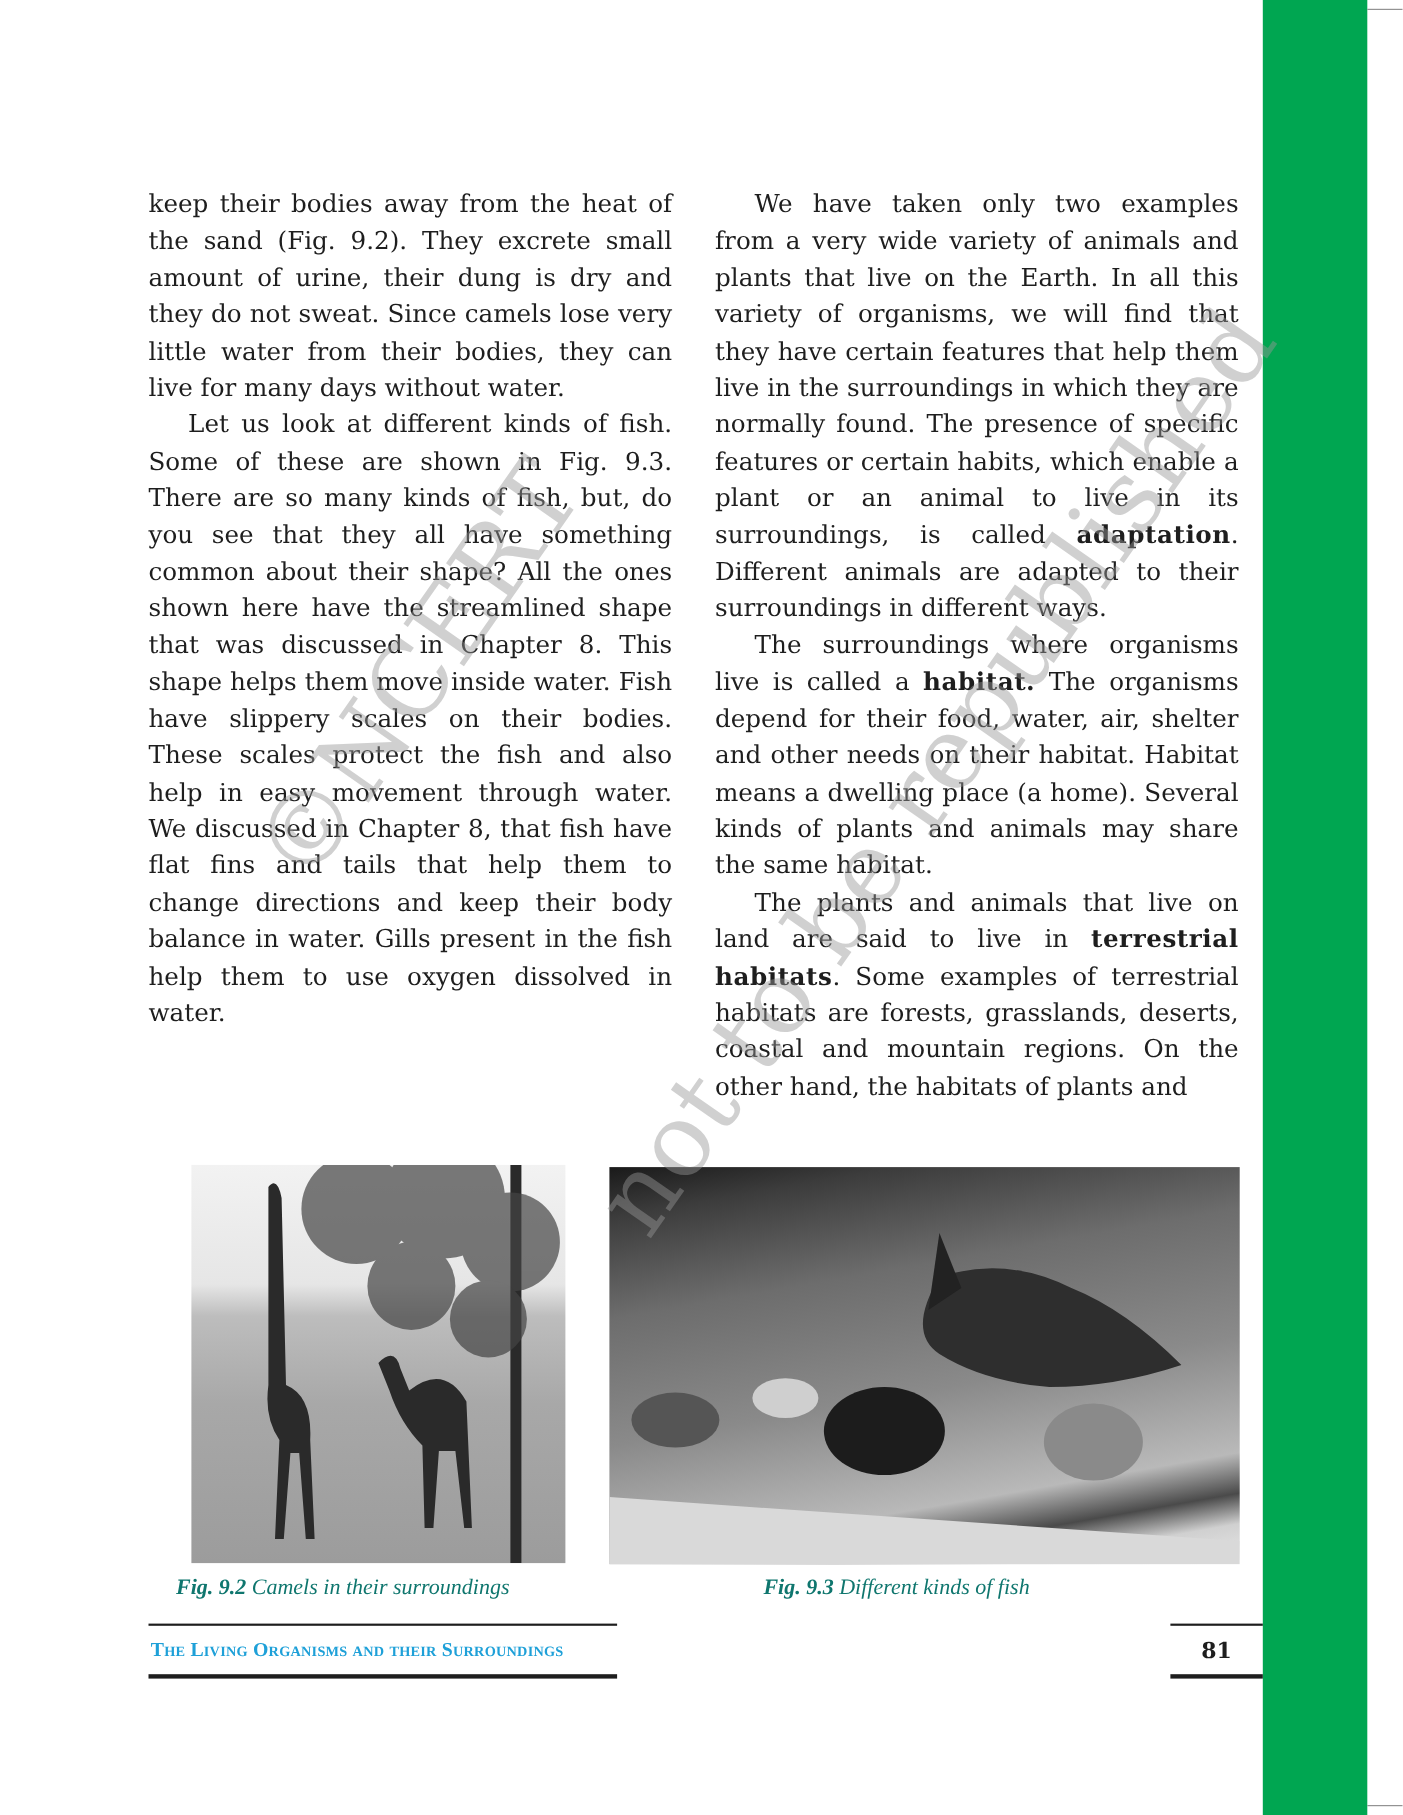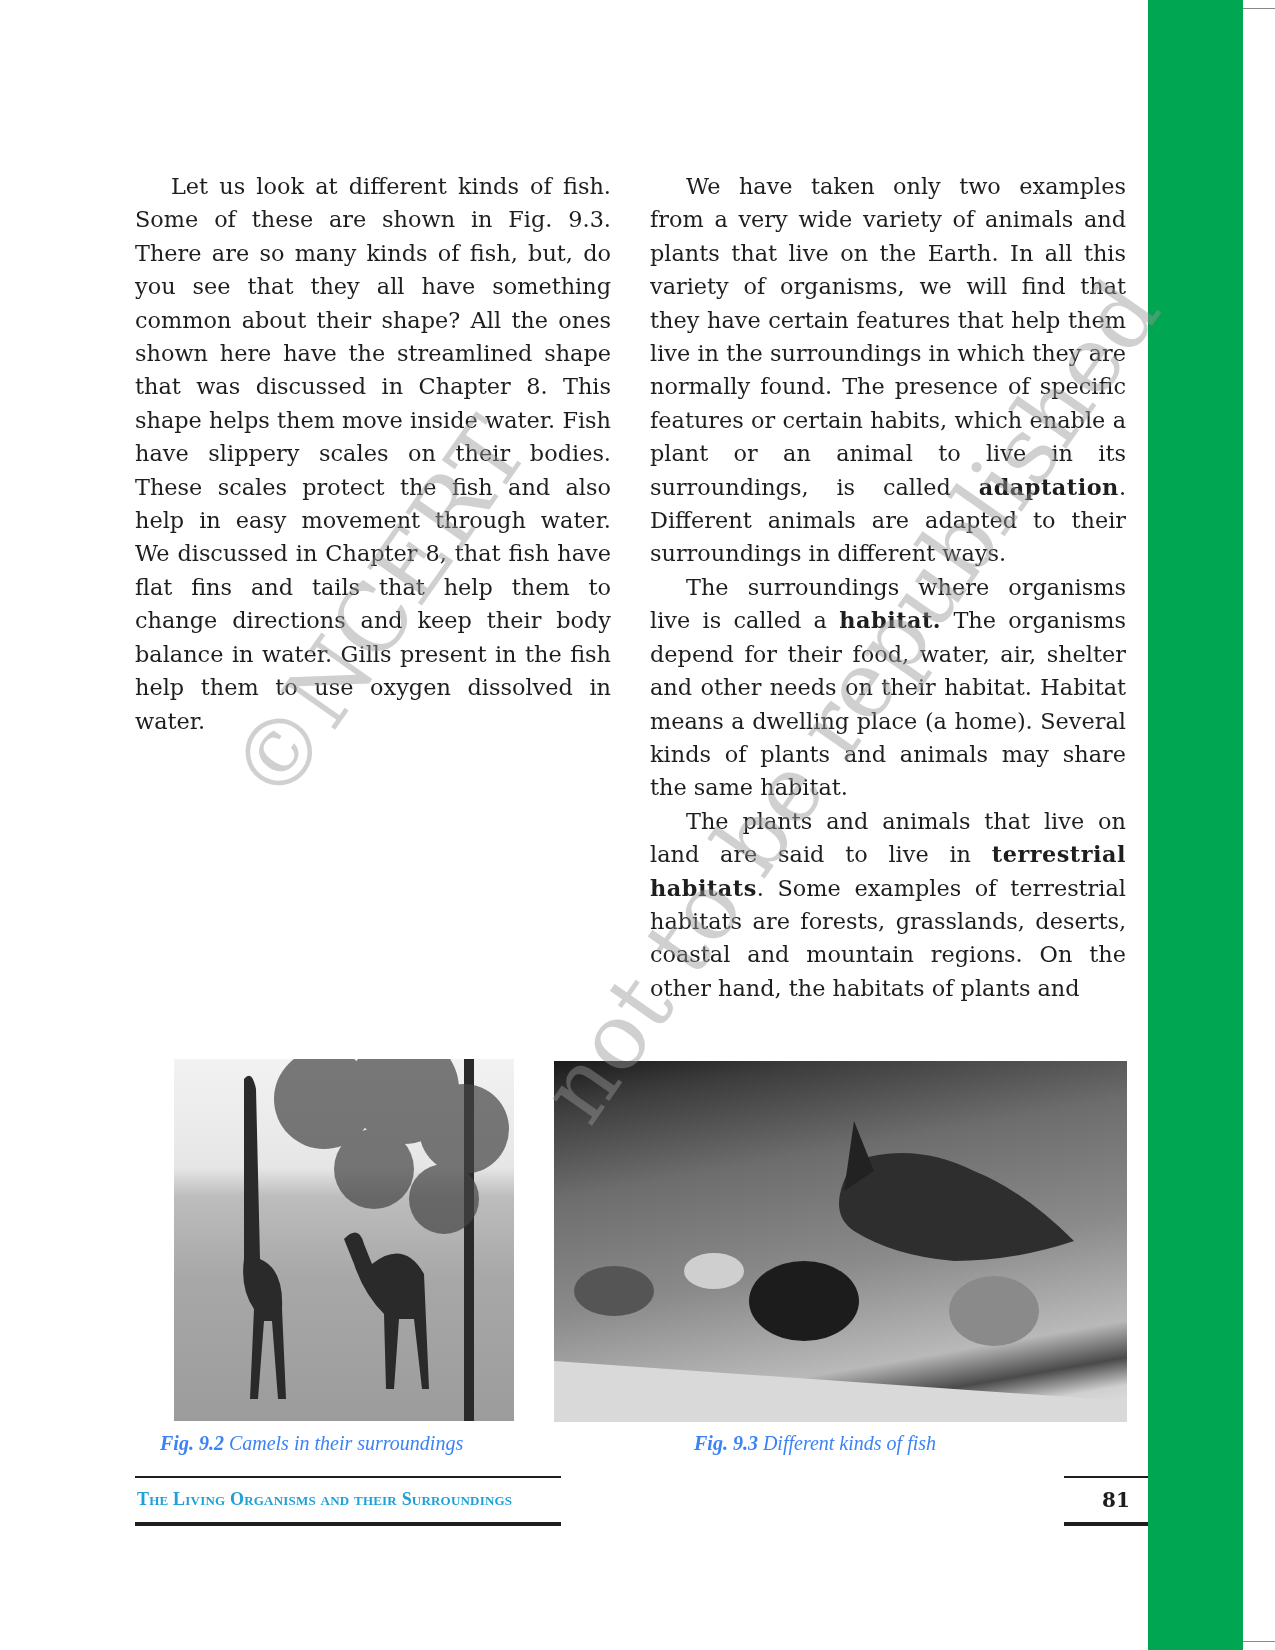--- a/index.html
+++ b/index.html
@@ -18,43 +18,44 @@
   .col p { margin:0; text-indent:36px; }
   .col p.noindent { text-indent:0; }
   .col b { font-weight:bold; letter-spacing:0.5px; }
 
   .figure-img { position:absolute; overflow:hidden; }
   #fig-camel { left:174px; top:1059px; width:340px; height:362px;
     background:linear-gradient(180deg,#f2f2f2 0%,#e6e6e6 30%,#bdbdbd 38%,#a8a8a8 60%,#9c9c9c 100%); }
   #fig-fish { left:554px; top:1061px; width:573px; height:361px;
     background:linear-gradient(170deg,#1a1a1a 0%,#3c3c3c 10%,#6d6d6d 30%,#8a8a8a 55%,#b9b9b9 78%,#4a4a4a 86%,#d0d0d0 92%,#e8e8e8 100%); }
 
-  .caption { position:absolute; top:1432px; font-size:20px; font-style:italic; font-family:"Liberation Serif", serif; color:#3b82f6; }
+  .caption { position:absolute; top:1432px; font-size:20px; font-style:italic; font-family:"Liberation Serif", serif; color:#0f766e; }
   .caption b { font-style:italic; font-weight:bold; }
   #cap-camel { left:160px; }
   #cap-fish { left:694px; }
 
   .foot-line { position:absolute; height:2px; background:#1e1e1e; }
   .foot-line.thick { height:4px; }
   .footer-title { position:absolute; left:137px; top:1489px; font-family:"Liberation Serif", serif; font-weight:bold;
     color:#1ea0d8; font-size:18px; letter-spacing:0.2px; font-variant:small-caps;text-align:center; }
-  .page-num { position:absolute; left:1092px; top:1488px; font-family:"DejaVu Serif", serif; font-weight:bold; font-size:20px; color:#1e1e1e;margin-left:10px; }
+  .page-num { position:absolute; left:1092px; top:1488px; font-family:"DejaVu Serif", serif; font-weight:bold; font-size:20px; color:#1e1e1e; }
 
   .watermark { position:absolute; font-family:"DejaVu Serif", serif; color:rgba(150,150,150,0.45); white-space:nowrap; pointer-events:none; }
   #wm1 { left:210px; top:760px; font-size:92px; transform:rotate(-55deg); transform-origin:left top; }
   #wm2 { left:520px; top:1080px; font-size:92px; transform:rotate(-55deg); transform-origin:left top; }
 </style>
 </head>
 <body>
 
 <div class="green-bar"></div>
 <div class="crop-top"></div>
 <div class="crop-bot"></div>
 
 <div class="col left">
+  <p class="noindent">keep their bodies away from the heat of the sand (Fig. 9.2). They excrete small amount of urine, their dung is dry and they do not sweat. Since camels lose very little water from their bodies, they can live for many days without water.</p>
   <p>Let us look at different kinds of fish. Some of these are shown in Fig. 9.3. There are so many kinds of fish, but, do you see that they all have something common about their shape? All the ones shown here have the streamlined shape that was discussed in Chapter 8. This shape helps them move inside water. Fish have slippery scales on their bodies. These scales protect the fish and also help in easy movement through water. We discussed in Chapter 8, that fish have flat fins and tails that help them to change directions and keep their body balance in water. Gills present in the fish help them to use oxygen dissolved in water.</p>
 </div>
 
 <div class="col right">
   <p><span>We have taken only two examples from a very wide variety of animals and plants that live on the Earth. In all this variety of organisms, we will find that they have certain features that help them live in the surroundings in which they are normally found. The presence of specific features or certain habits, which enable a plant or an animal to live in its surroundings, is called </span><b>adaptation</b><span>. Different animals are adapted to their surroundings in different ways.</span></p>
   <p><span>The surroundings where organisms live is called a </span><b>habitat.</b><span> The organisms depend for their food, water, air, shelter and other needs on their habitat. Habitat means a dwelling place (a home). Several kinds of plants and animals may share the same habitat.</span></p>
   <p><span>The plants and animals that live on land are said to live in </span><b>terrestrial habitats</b><span>. Some examples of terrestrial habitats are forests, grasslands, deserts, coastal and mountain regions. On the other hand, the habitats of plants and</span></p>
 </div>
 
 <div id="fig-camel" class="figure-img">

